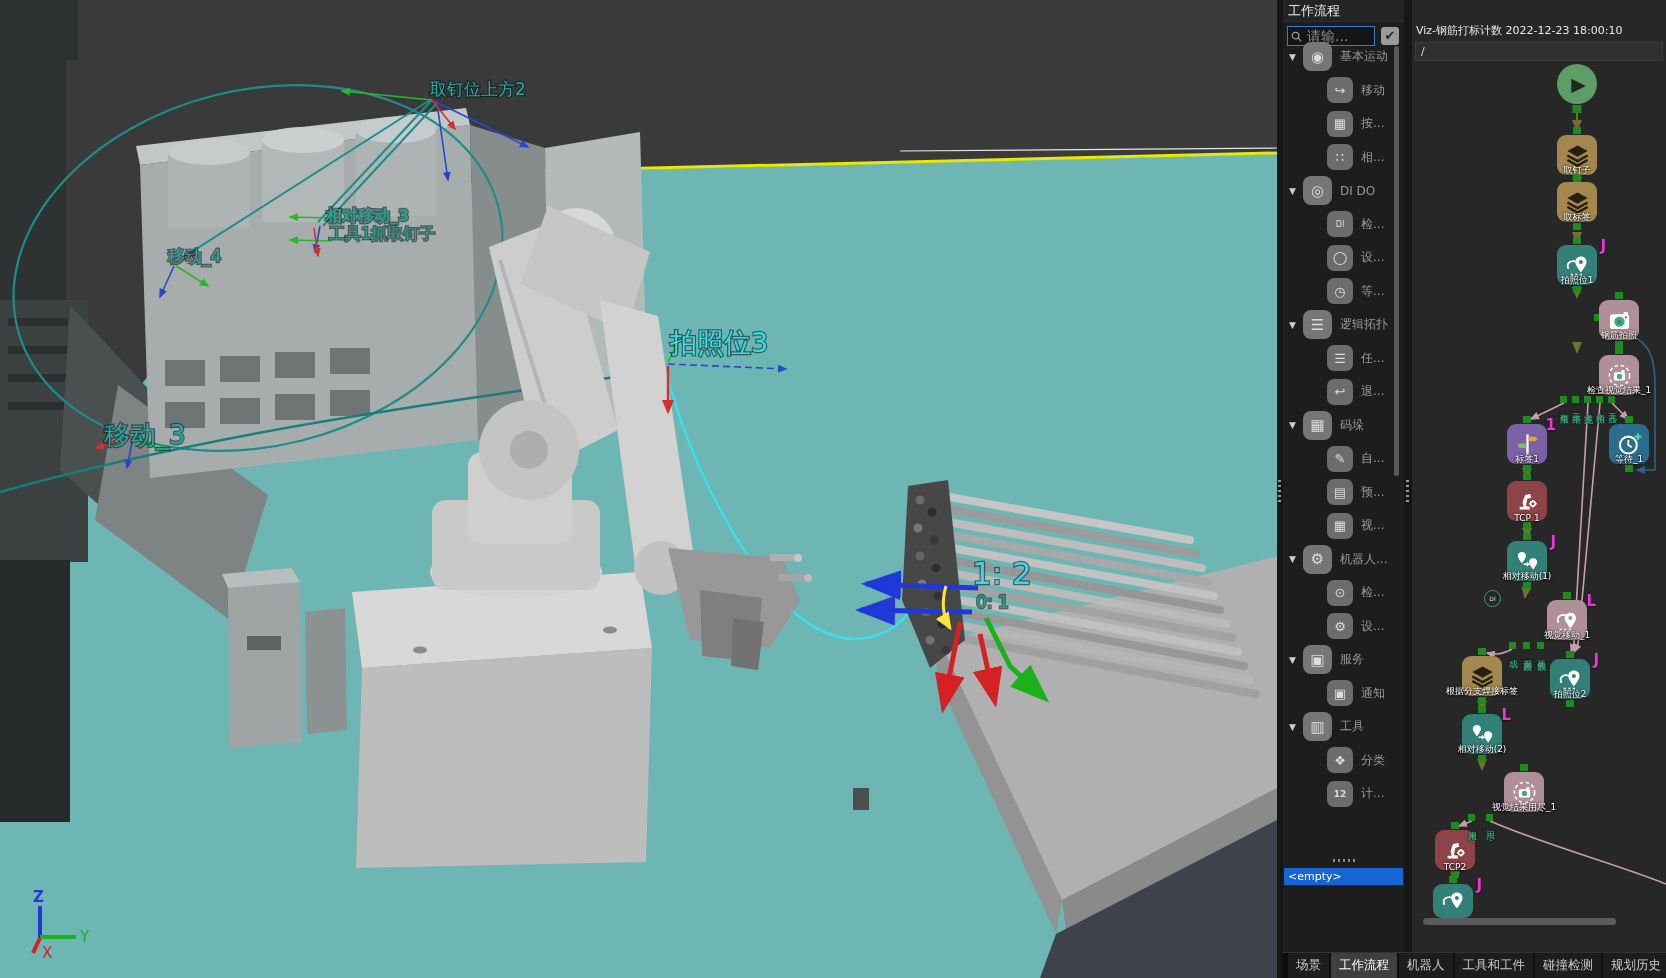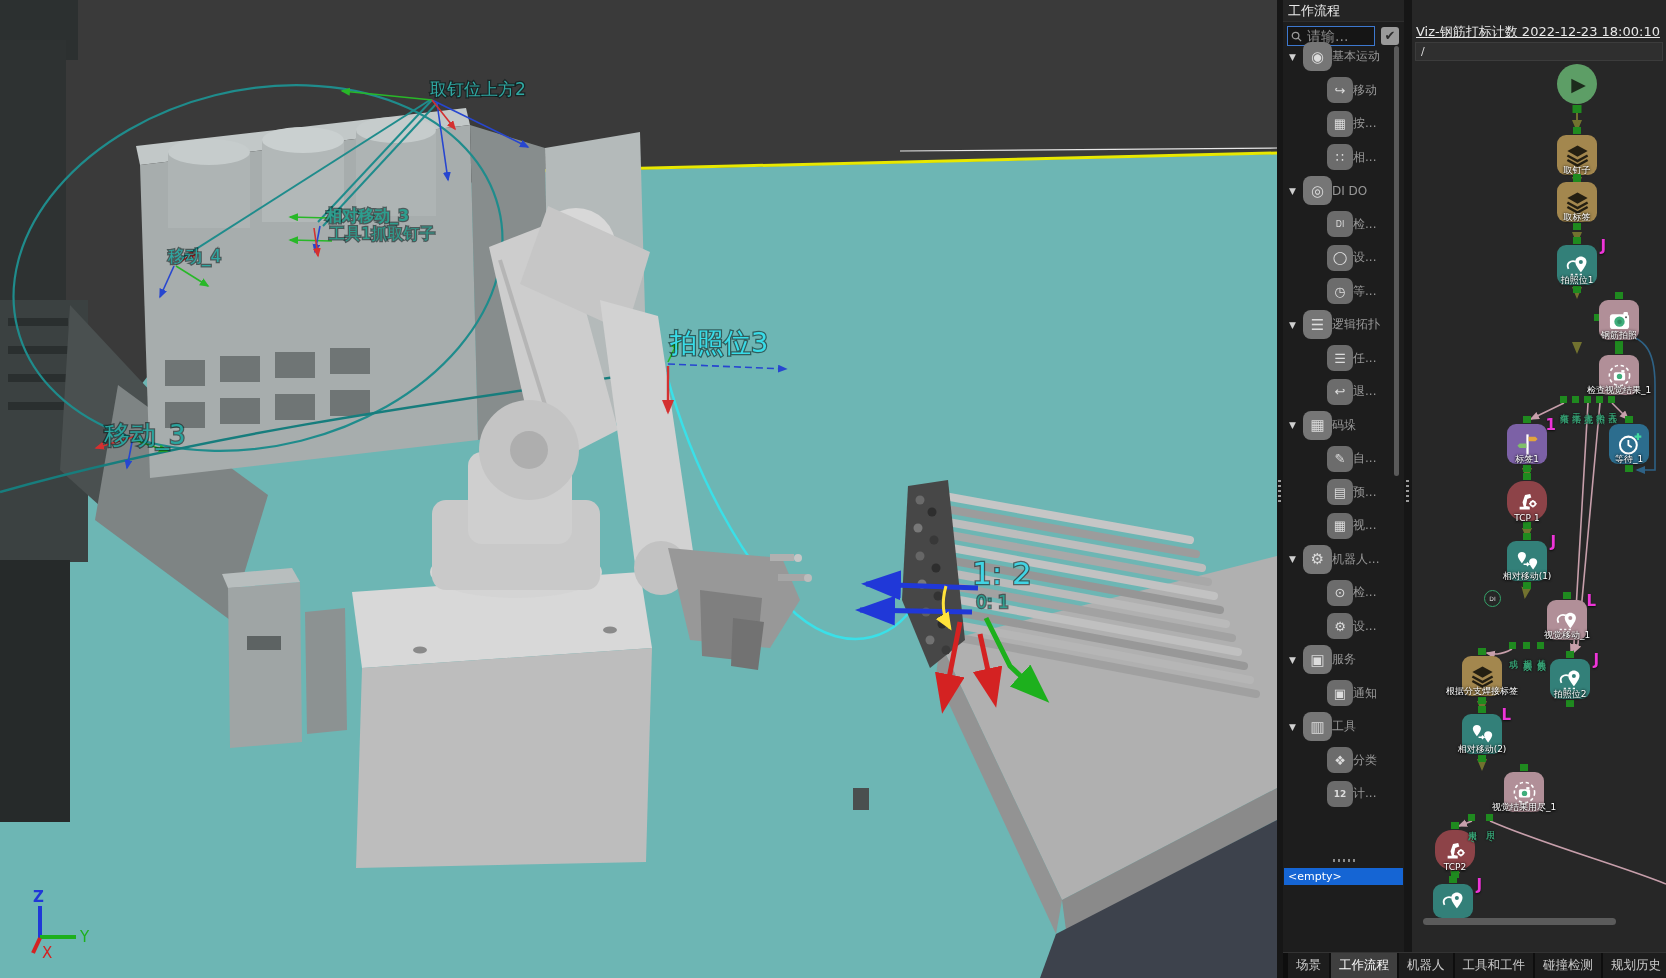--- a/index.html
+++ b/index.html
@@ -27,43 +27,43 @@
   #search-box input::placeholder{color:#8a8a8a;}
   .checkbox{width:18px;height:18px;background:#9a9a9a;border-radius:3px;color:#2b2b2b;
     font-size:13px;line-height:18px;text-align:center;font-weight:bold;}
   #tree{position:absolute;left:0;top:40px;width:100%;}
   .trow{height:33.5px;display:flex;align-items:center;position:relative;}
   .tri{width:12px;margin-left:6px;color:#cfcfcf;font-size:9px;}
   .ticon{display:flex;align-items:center;justify-content:center;color:#dcdcdc;flex:none;}
   .ticon.g{width:29px;height:29px;border-radius:8px;background:#767676;margin-left:2px;font-size:15px;}
   .ticon.c{width:26px;height:26px;border-radius:7px;background:#6c6c6c;margin-left:44px;font-size:13px;}
   .ticon i{font-style:normal;}
-  .tlabel{color:#989898;font-size:12px;white-space:nowrap;}
+  .tlabel{margin-left:8px;color:#989898;font-size:12px;white-space:nowrap;}
   #tree-scrollbar{position:absolute;left:111px;top:46px;width:5px;height:430px;background:#5a5a5a;border-radius:3px;}
   #tree-grip{position:absolute;left:50px;top:859px;width:22px;height:3px;
     background:repeating-linear-gradient(90deg,#8a8a8a 0 2px,transparent 2px 5px);}
   #empty-item{position:absolute;left:1px;top:868px;width:119px;height:17px;background:#1565d4;
     color:#fff;font-size:11px;line-height:17px;padding-left:4px;}
 
   
   #canvas{position:absolute;left:1412px;top:0;width:254px;height:952px;background:#272727;}
-  #canvas-title{position:absolute;left:1416px;top:23px;color:#e8e8e8;font-size:13px;white-space:nowrap;z-index:5;text-decoration:underline;}
+  #canvas-title{position:absolute;left:1416px;top:23px;color:#e8e8e8;font-size:11px;white-space:nowrap;z-index:5;}
   #breadcrumb{position:absolute;left:1415px;top:42px;width:248px;height:19px;background:#2f2f2f;
     border:1px solid #3c3c3c;color:#ddd;font-size:11px;line-height:18px;padding-left:5px;z-index:5;}
   #connectors{position:absolute;left:0;top:0;width:1666px;height:978px;pointer-events:none;z-index:6;}
 
   .node{position:absolute;width:40px;height:40px;border-radius:9px;display:flex;
     align-items:center;justify-content:center;z-index:7;}
   .node svg{width:27px;height:27px;}
   .node::before,.node::after{content:"";position:absolute;left:50%;transform:translateX(-50%);
     width:8px;height:7px;background:#1f8a1f;}
   .node::before{top:-8px;} .node::after{bottom:-8px;}
   .node.noport-b::after{display:none;}
   .olive{background:#a3874e;} .teal{background:#338079;} .mauve{background:#b18f98;margin-left:42px;}
-  .purple{background:#7c61a6;} .dred{background:#8d4348;border-radius:17px;} .nblue{background:#2c6d8e;}
+  .purple{background:#7c61a6;} .dred{background:#8d4348;} .nblue{background:#2c6d8e;}
   .nbadge{position:absolute;top:-8px;right:-9px;color:#ee35d8;font-size:15px;font-weight:bold;
     text-shadow:0 1px 2px rgba(0,0,0,.7);z-index:8;}
   .nlabel{position:absolute;left:50%;bottom:-2px;transform:translateX(-50%);color:#fff;
     font-size:9px;white-space:nowrap;text-shadow:0 1px 2px #000,0 0 3px #000;z-index:8;}
   .vport{position:absolute;color:#38a477;font-size:9px;line-height:9.5px;z-index:8;
     writing-mode:vertical-rl;text-orientation:upright;letter-spacing:1px;text-shadow:0 0 2px #000;}
   #mini-di{position:absolute;left:1484px;top:590px;width:17px;height:17px;border-radius:50%;
     background:#262626;border:1.5px solid #35a36a;color:#ddd;font-size:6px;display:flex;
     align-items:center;justify-content:center;z-index:7;}
   #play-btn{position:absolute;left:1557px;top:64px;width:40px;height:40px;border-radius:50%;

